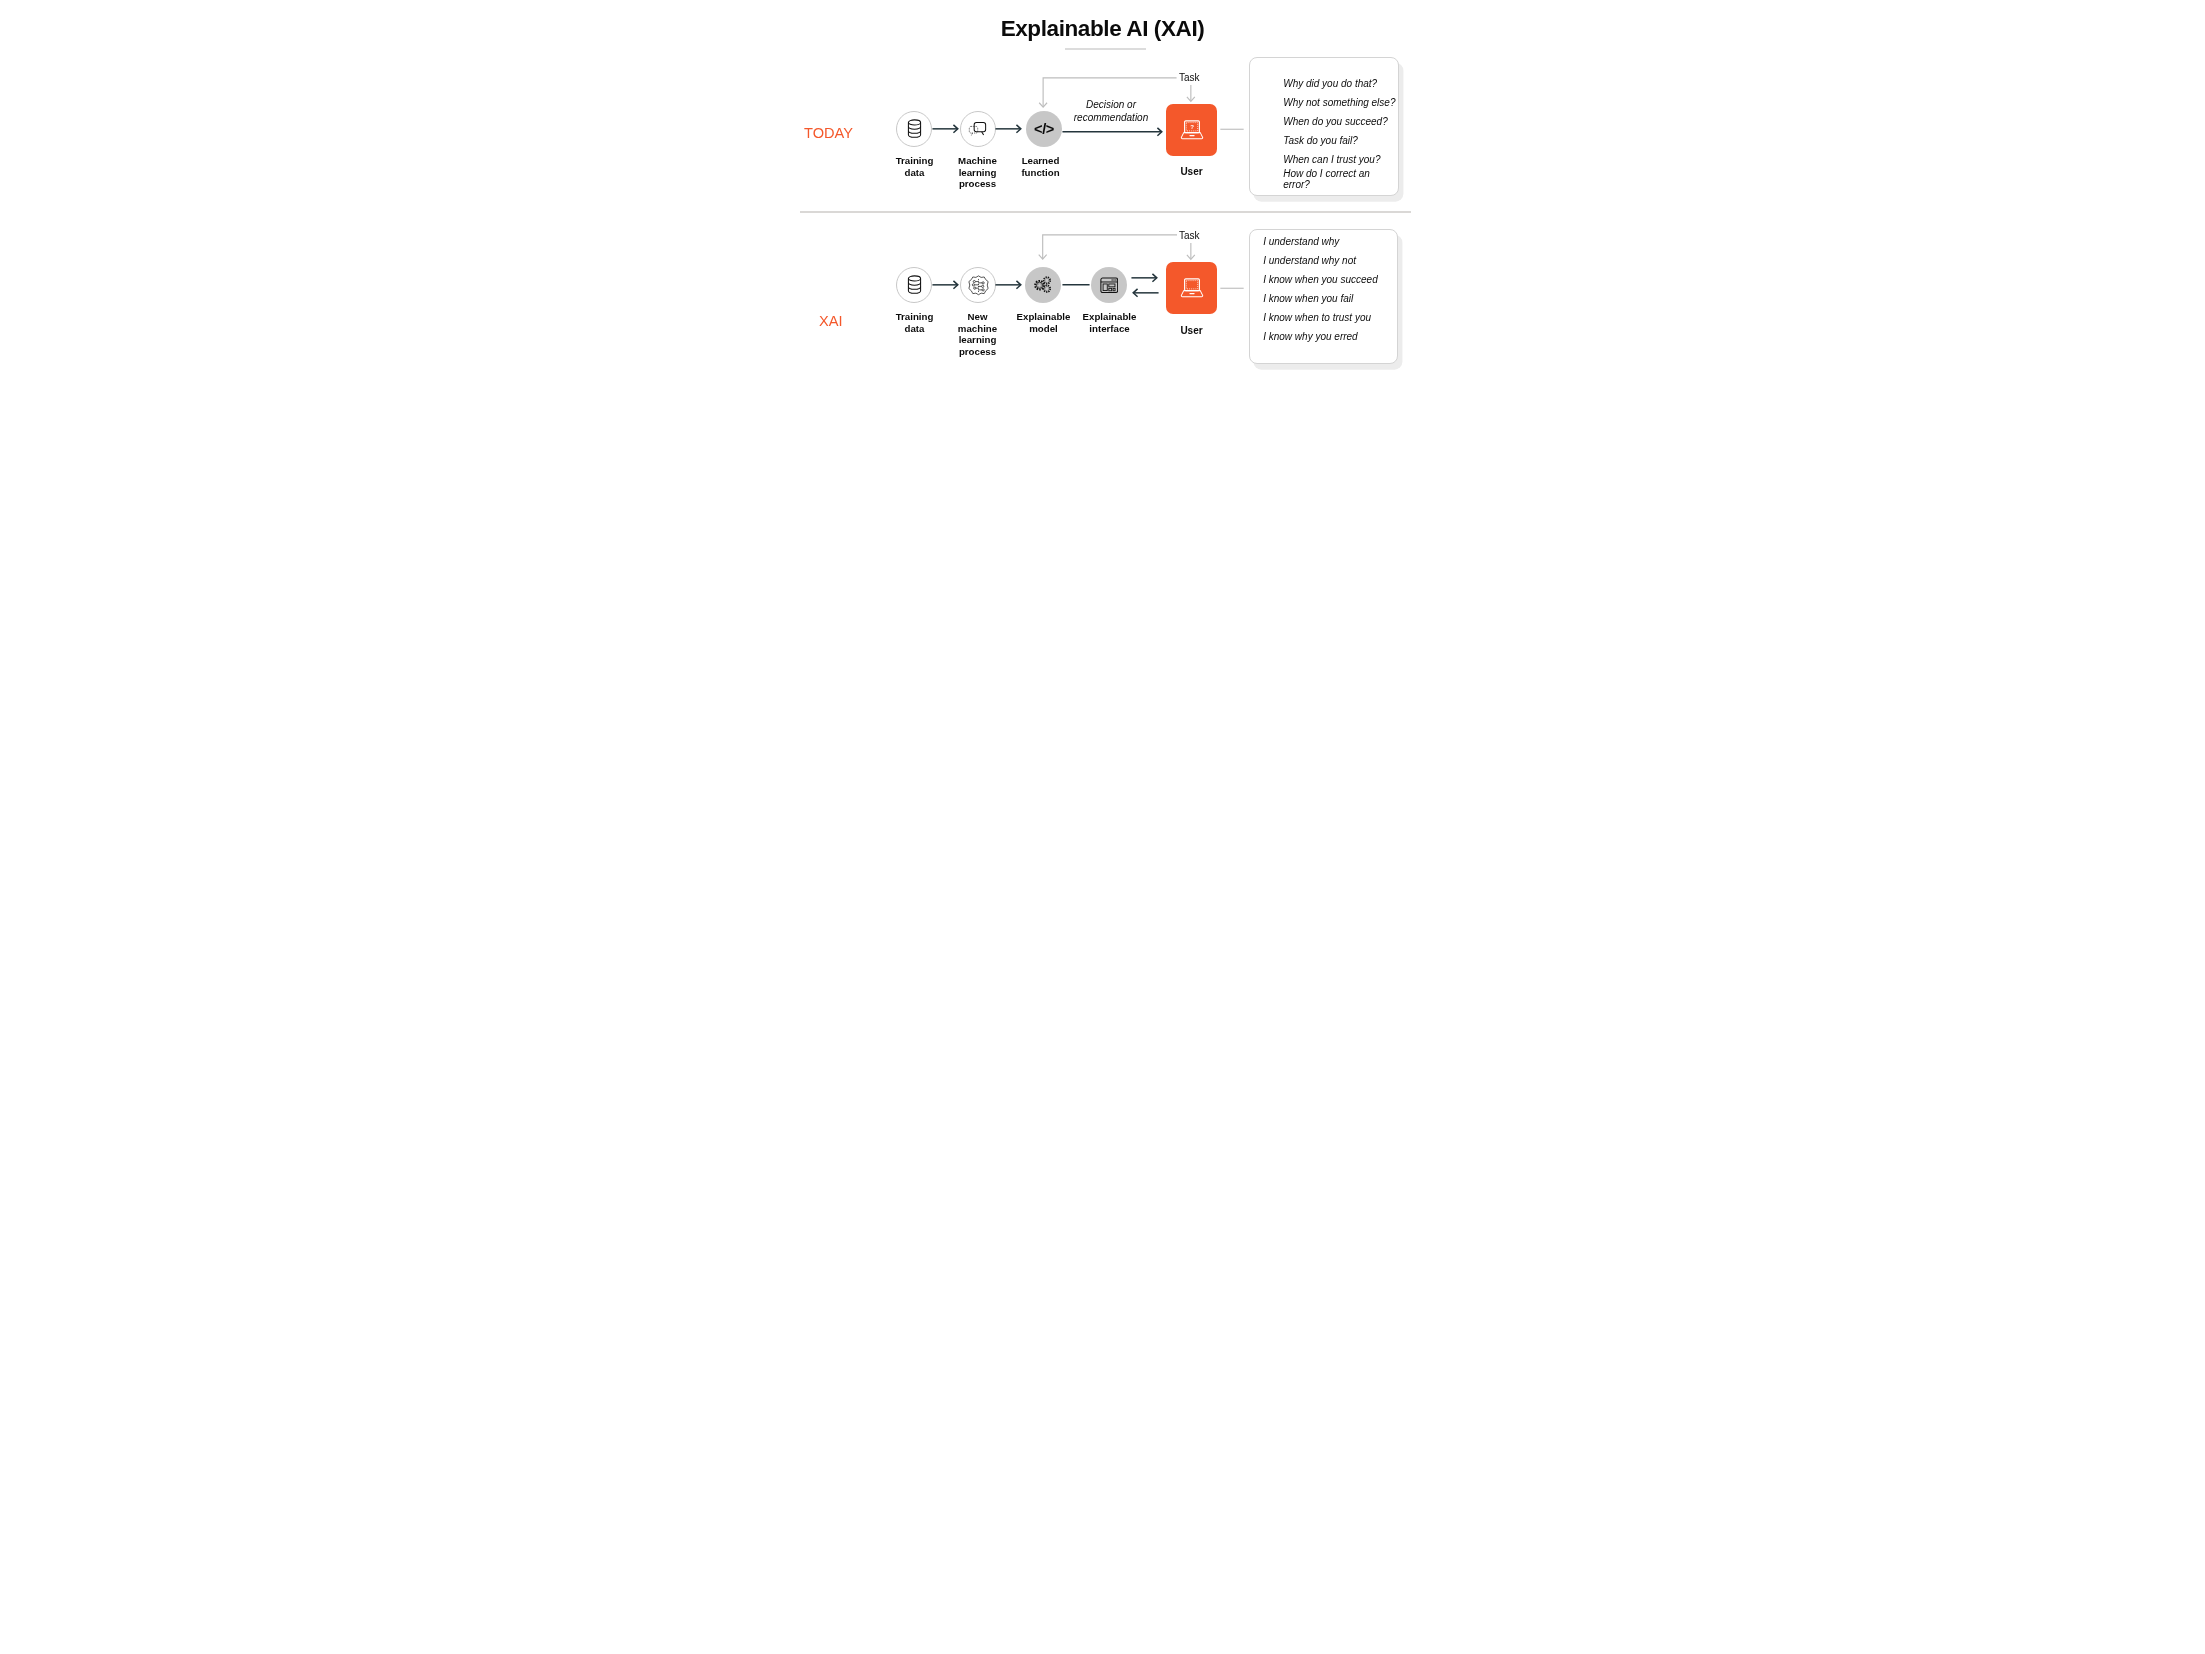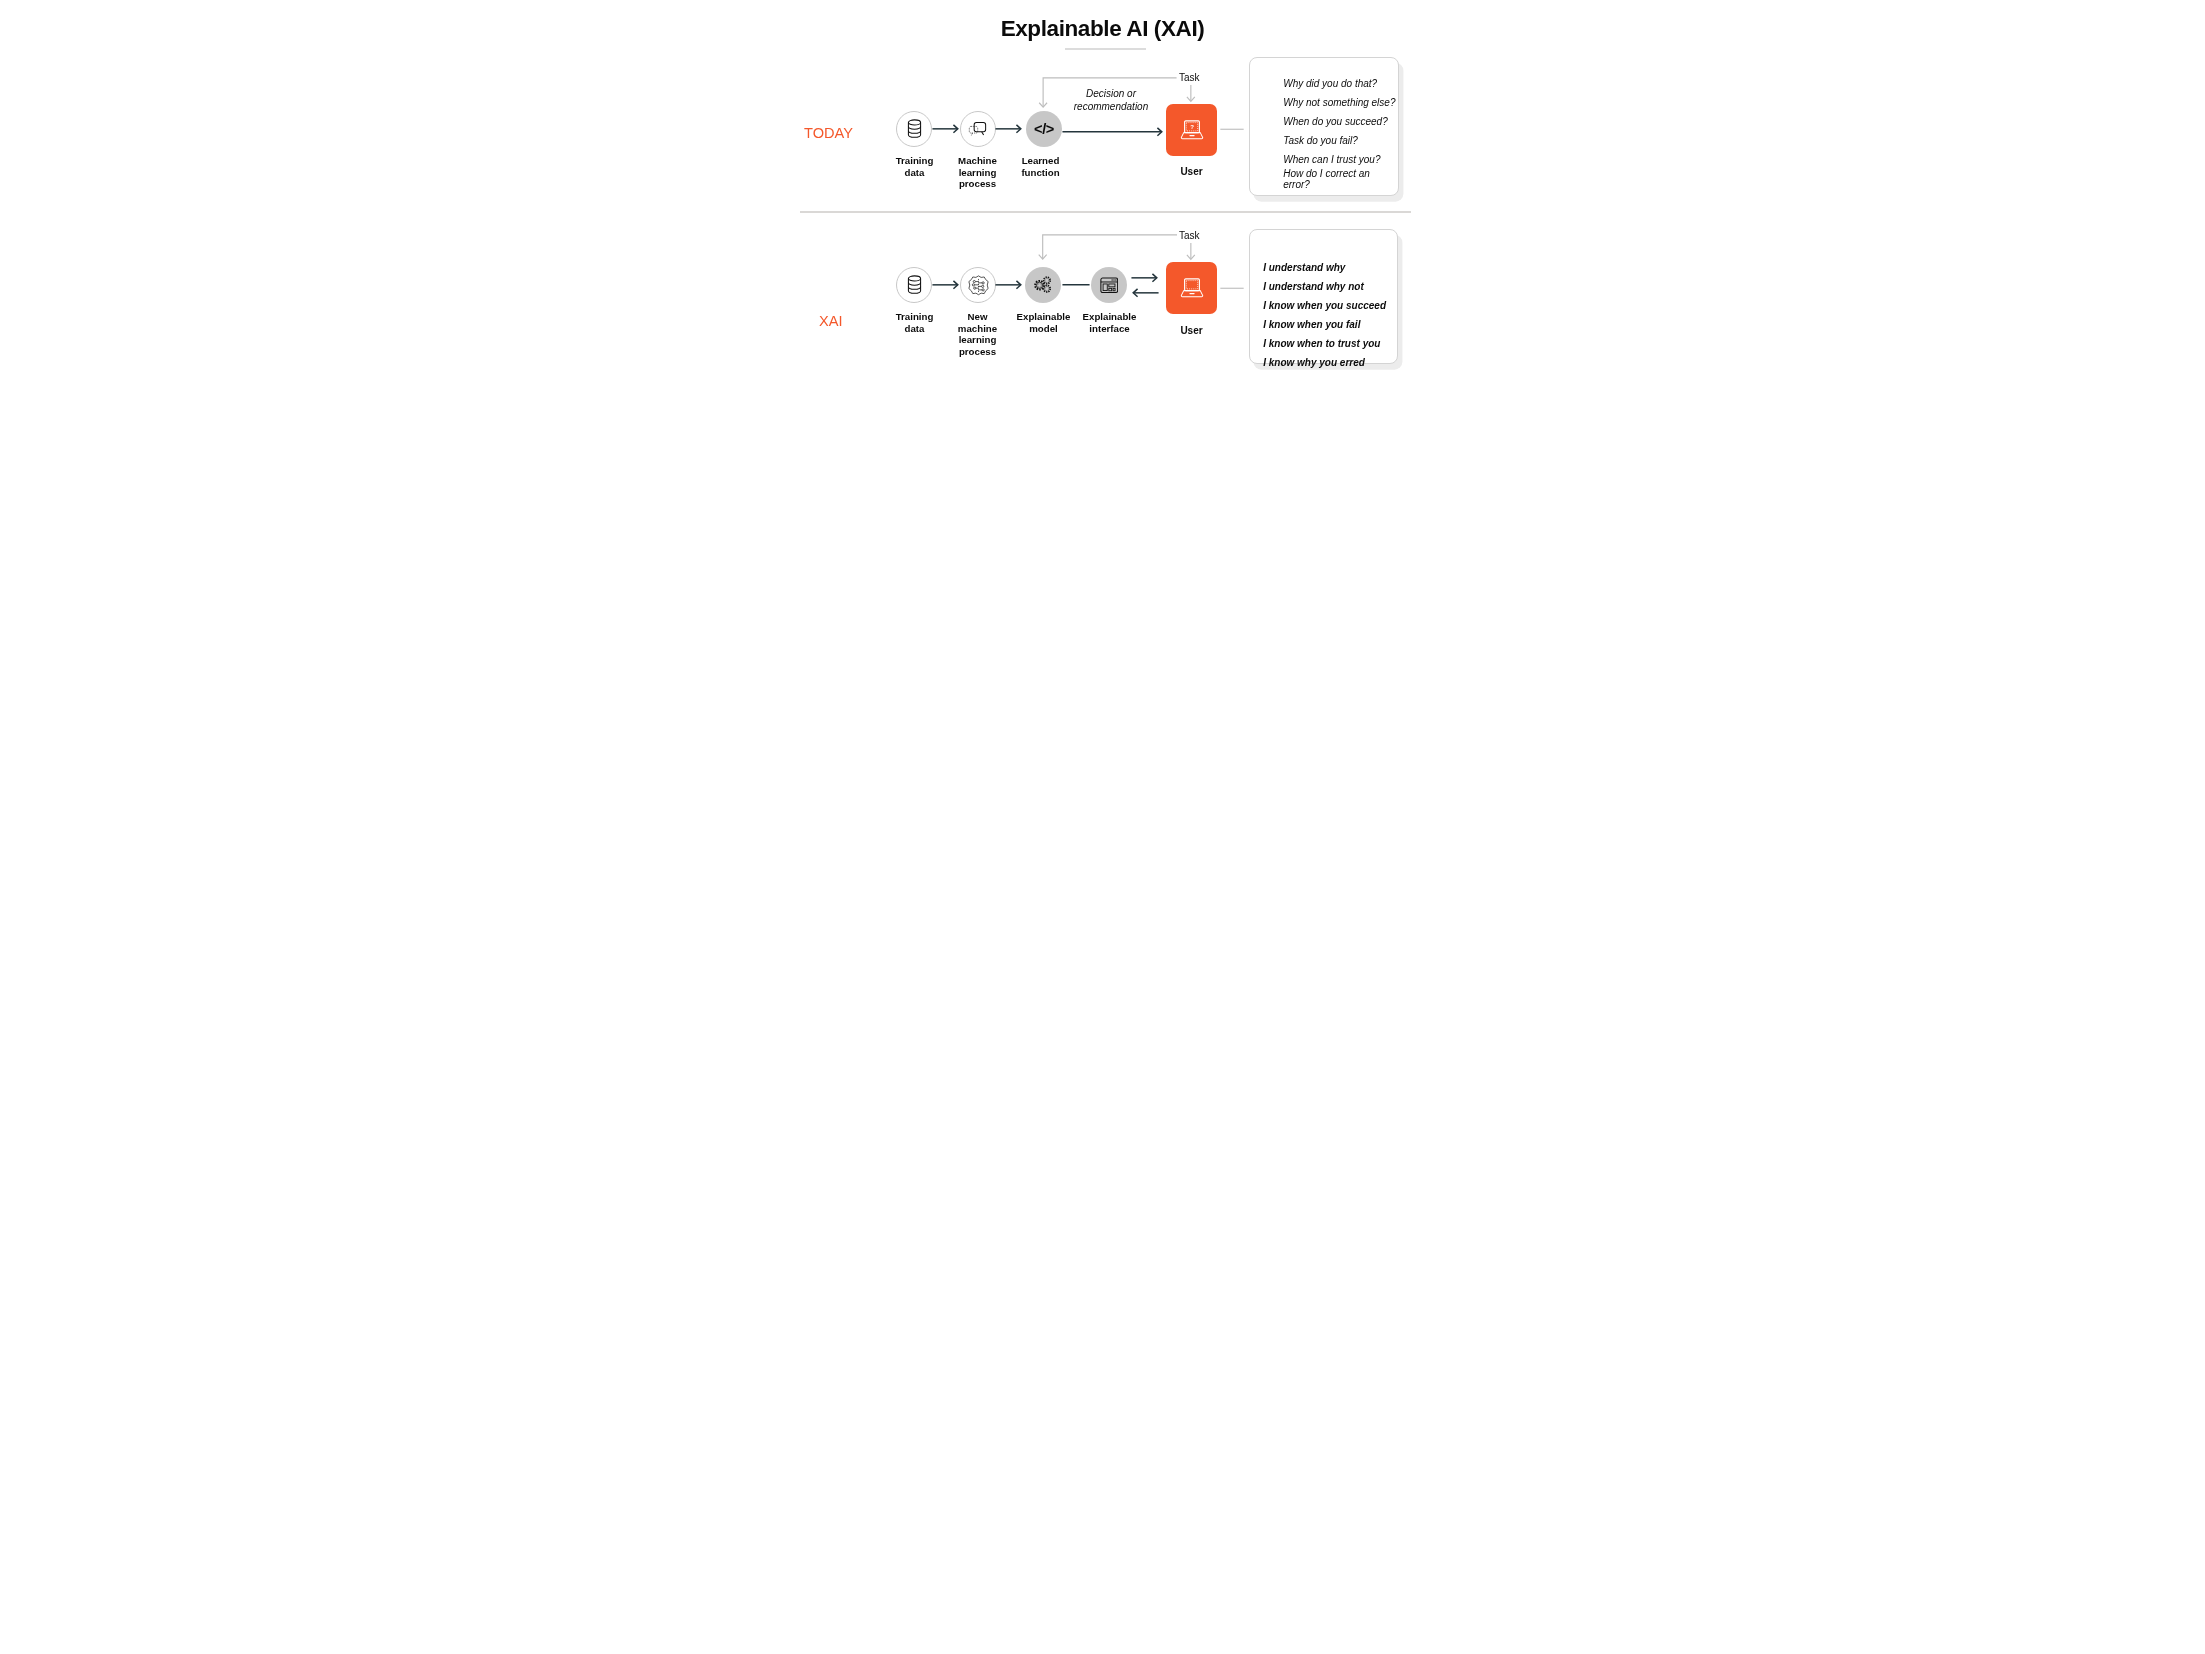--- a/index.html
+++ b/index.html
@@ -27,21 +27,21 @@
 
   .task-label{font-size:10px;color:#0c0c0c;}
   .annotation{white-space:pre-line;text-align:center;font-style:italic;font-size:10px;line-height:12.8px;color:#0c0c0c;}
 
   .panel{background:#fff;border:0.9px solid #d4d4d4;border-radius:8px;box-shadow:4.4px 5.7px 0 #ececec;box-sizing:border-box;}
   .panel ul{list-style:none;margin:0;padding:0;}
   .panel li{height:19px;display:flex;align-items:center;font-style:italic;font-size:10px;color:#0c0c0c;}
   .panel-today{left:486px;top:57px;width:150px;height:139px;padding-left:20px;}
   .panel-today ul{margin-top:16px;margin-left:13.2px;}
   .panel-xai{left:486px;top:229px;width:149px;height:135px;}
-  .panel-xai ul{margin-top:28px;margin-left:13.2px;font-weight:bold;}
+  .panel-xai ul{margin-top:2px;margin-left:13.2px;}
 
   .code-glyph{font-size:14.6px;font-weight:bold;color:#0b0b0b;letter-spacing:-0.4px;}
   svg{display:block;}
 </style>
 </head>
 <body>
 
 <div class="canvas">
 
   <div class="abs title">Explainable AI (XAI)</div>
@@ -98,21 +98,21 @@
     <line x1="1" y1="11" x2="58" y2="11" stroke="#24353C" stroke-width="3.4"></line>
     <polyline points="49,2 59,11 49,20" fill="none" stroke="#24353C" stroke-width="3.4"></polyline>
   </svg>
 
   <div class="abs node-circle filled" style="left:263px;top:111px">
     <span class="code-glyph">&lt;/&gt;</span>
   </div>
   <div class="abs node-label" style="left:238px;top:155px">Learned
 function</div>
 
-  <div class="abs annotation" style="left:295px;top:88px;width:106px;">Decision or
+  <div class="abs annotation" style="left:295px;top:99px;width:106px;">Decision or
 recommendation</div>
   <svg class="abs" style="left:299px;top:127px" width="102" height="9.7" viewBox="0 0 232 22">
     <line x1="1" y1="11" x2="226" y2="11" stroke="#24353C" stroke-width="3.4"></line>
     <polyline points="217,2 227,11 217,20" fill="none" stroke="#24353C" stroke-width="3.4"></polyline>
   </svg>
 
   <div class="abs user-box" style="left:403px;top:104px">
     <span>
       <svg width="28" height="20" viewBox="0 0 64 46" fill="none">
         <rect x="15" y="2" width="34" height="27" rx="2.5" stroke="#fff" stroke-width="2.6"></rect>

